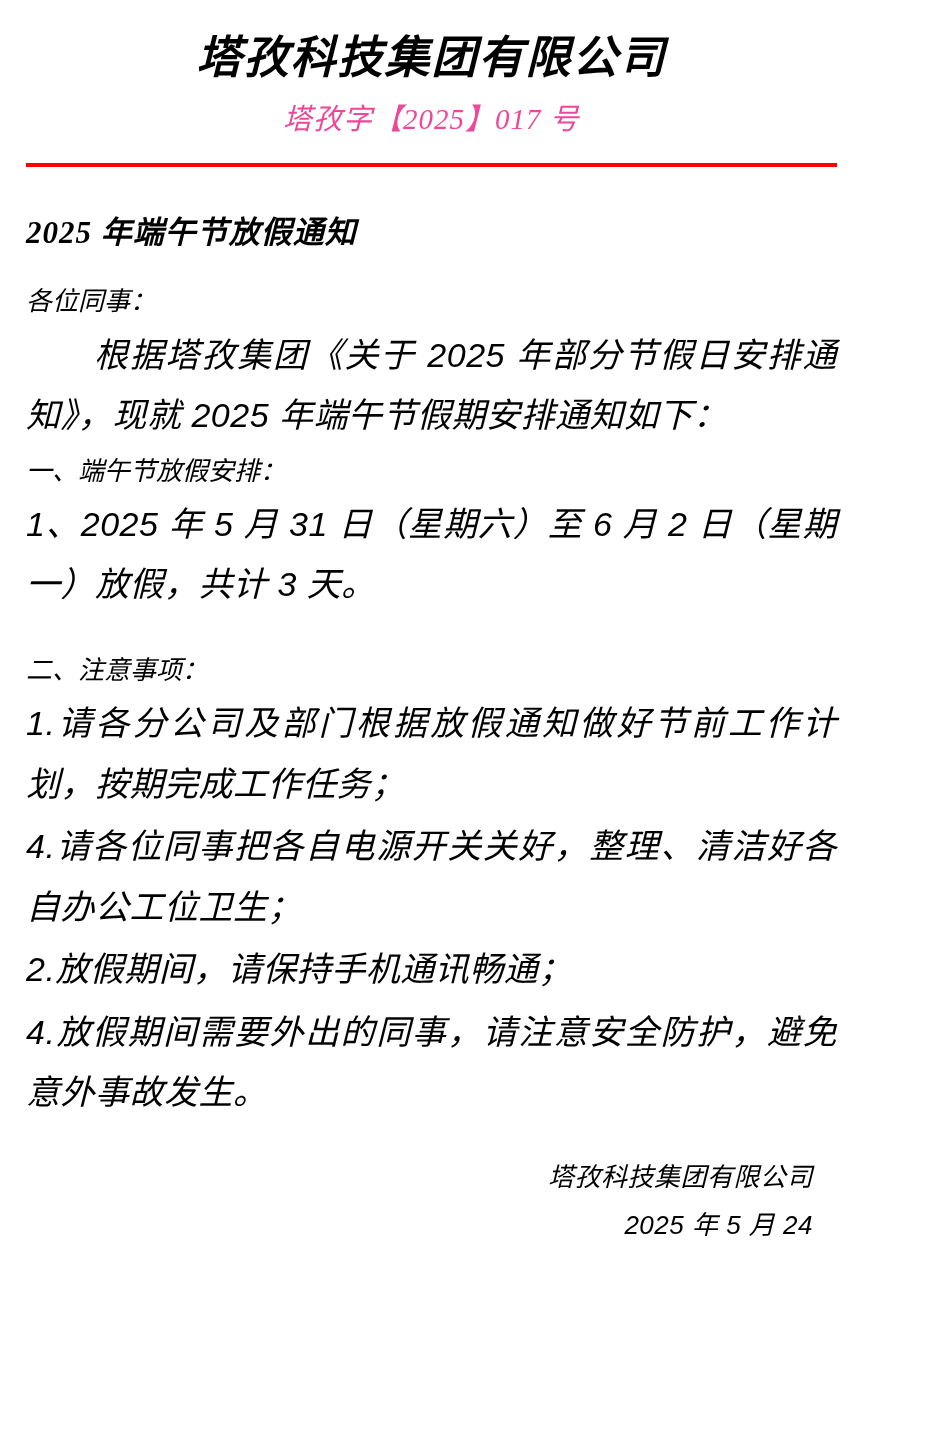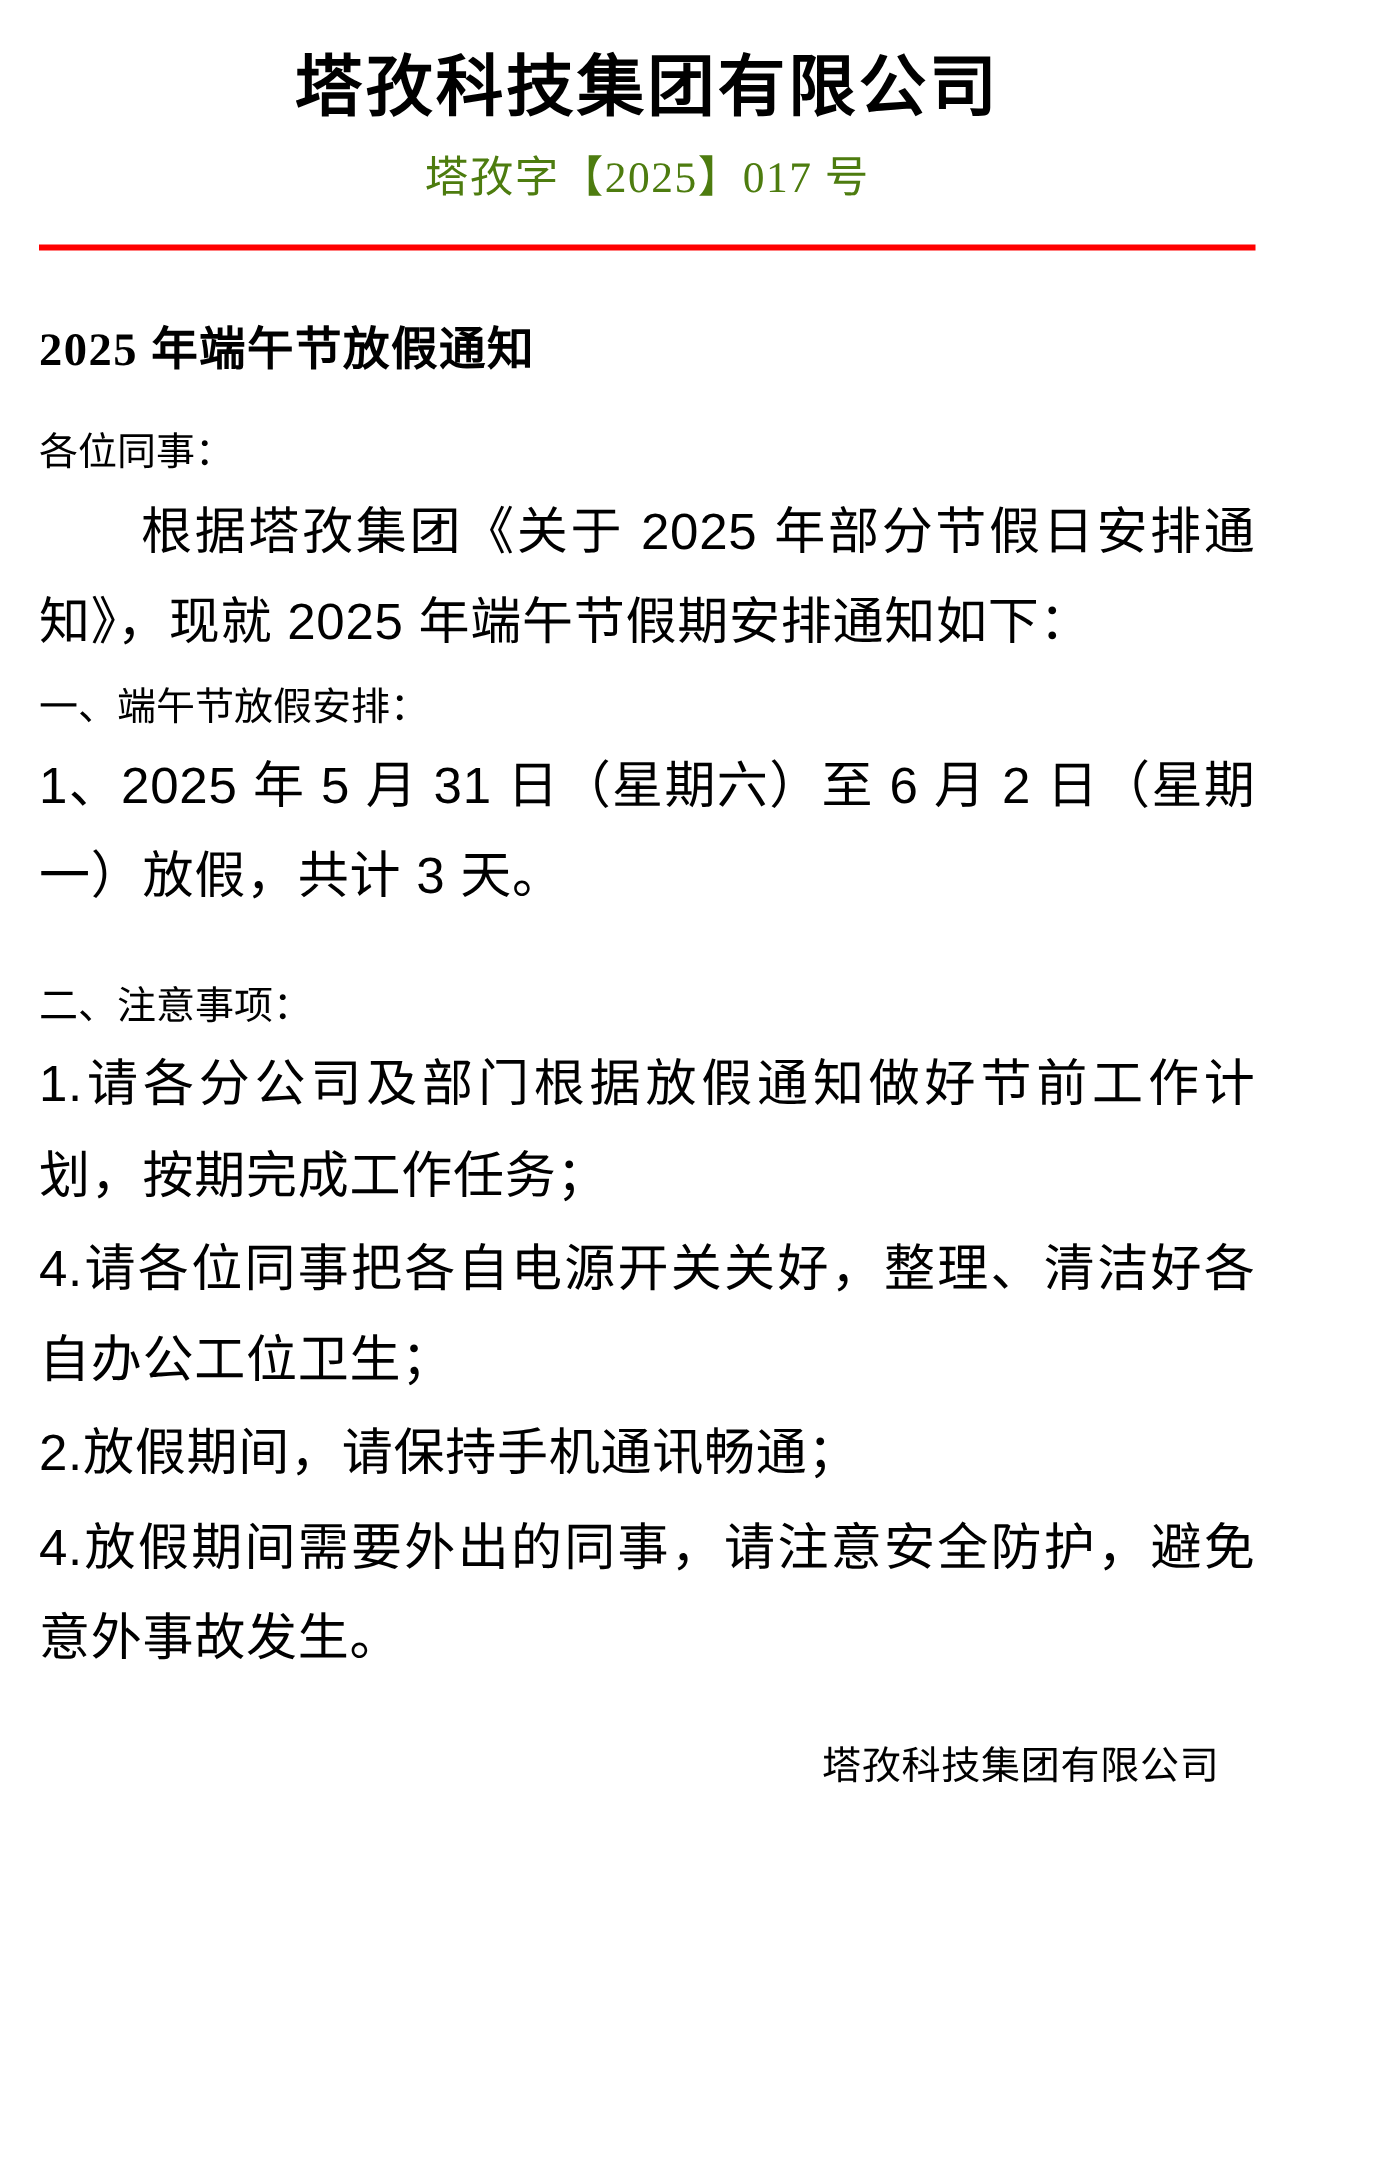--- a/index.html
+++ b/index.html
@@ -14,20 +14,21 @@
     font-family: "Liberation Serif", "DejaVu Serif", serif;
     color: #000000;
     -webkit-font-smoothing: antialiased;
   }
   .page {
     position: relative;
     width: 863px;
     min-height: 1442px;
     box-sizing: border-box;
     padding: 22px 26px 10px 26px;
+    font-style: italic;
   }
 
   
   .letterhead {
     text-align: center;
   }
   .company-name {
     font-family: "Liberation Serif", "DejaVu Serif", serif;
     font-size: 45px;
     font-weight: 700;
@@ -36,21 +37,21 @@
     margin: 8px 0 0 0;
     color: #000;
   }
   .doc-number {
     font-family: "Liberation Serif", "DejaVu Serif", serif;
     font-size: 29px;
     font-weight: 400;
     letter-spacing: 1px;
     line-height: 1.35;
     margin: 14px 0 0 0;
-    color: #4d7c0f;
+    color: #ec4899;
   }
   .red-rule {
     margin: 24px 0 0 0;
     height: 4px;
     background: #ff0000;
     width: 100%;
   }
 
   
   .doc-title {
@@ -138,15 +139,16 @@
   <div class="section-heading">二、注意事项：</div>
 
   <p class="para">1.请各分公司及部门根据放假通知做好节前工作计划，按期完成工作任务；</p>
   <p class="para">4.请各位同事把各自电源开关关好，整理、清洁好各自办公工位卫生；</p>
   <p class="para">2.放假期间，请保持手机通讯畅通；</p>
   <p class="para">4.放假期间需要外出的同事，请注意安全防护，避免意外事故发生。</p>
 
 
   <div class="signature-block">
     <div class="signature-line">塔孜科技集团有限公司</div>
+    <div class="signature-line">2025 年 5 月 24</div>
   </div>
 
 </div>
 
 </body></html>

